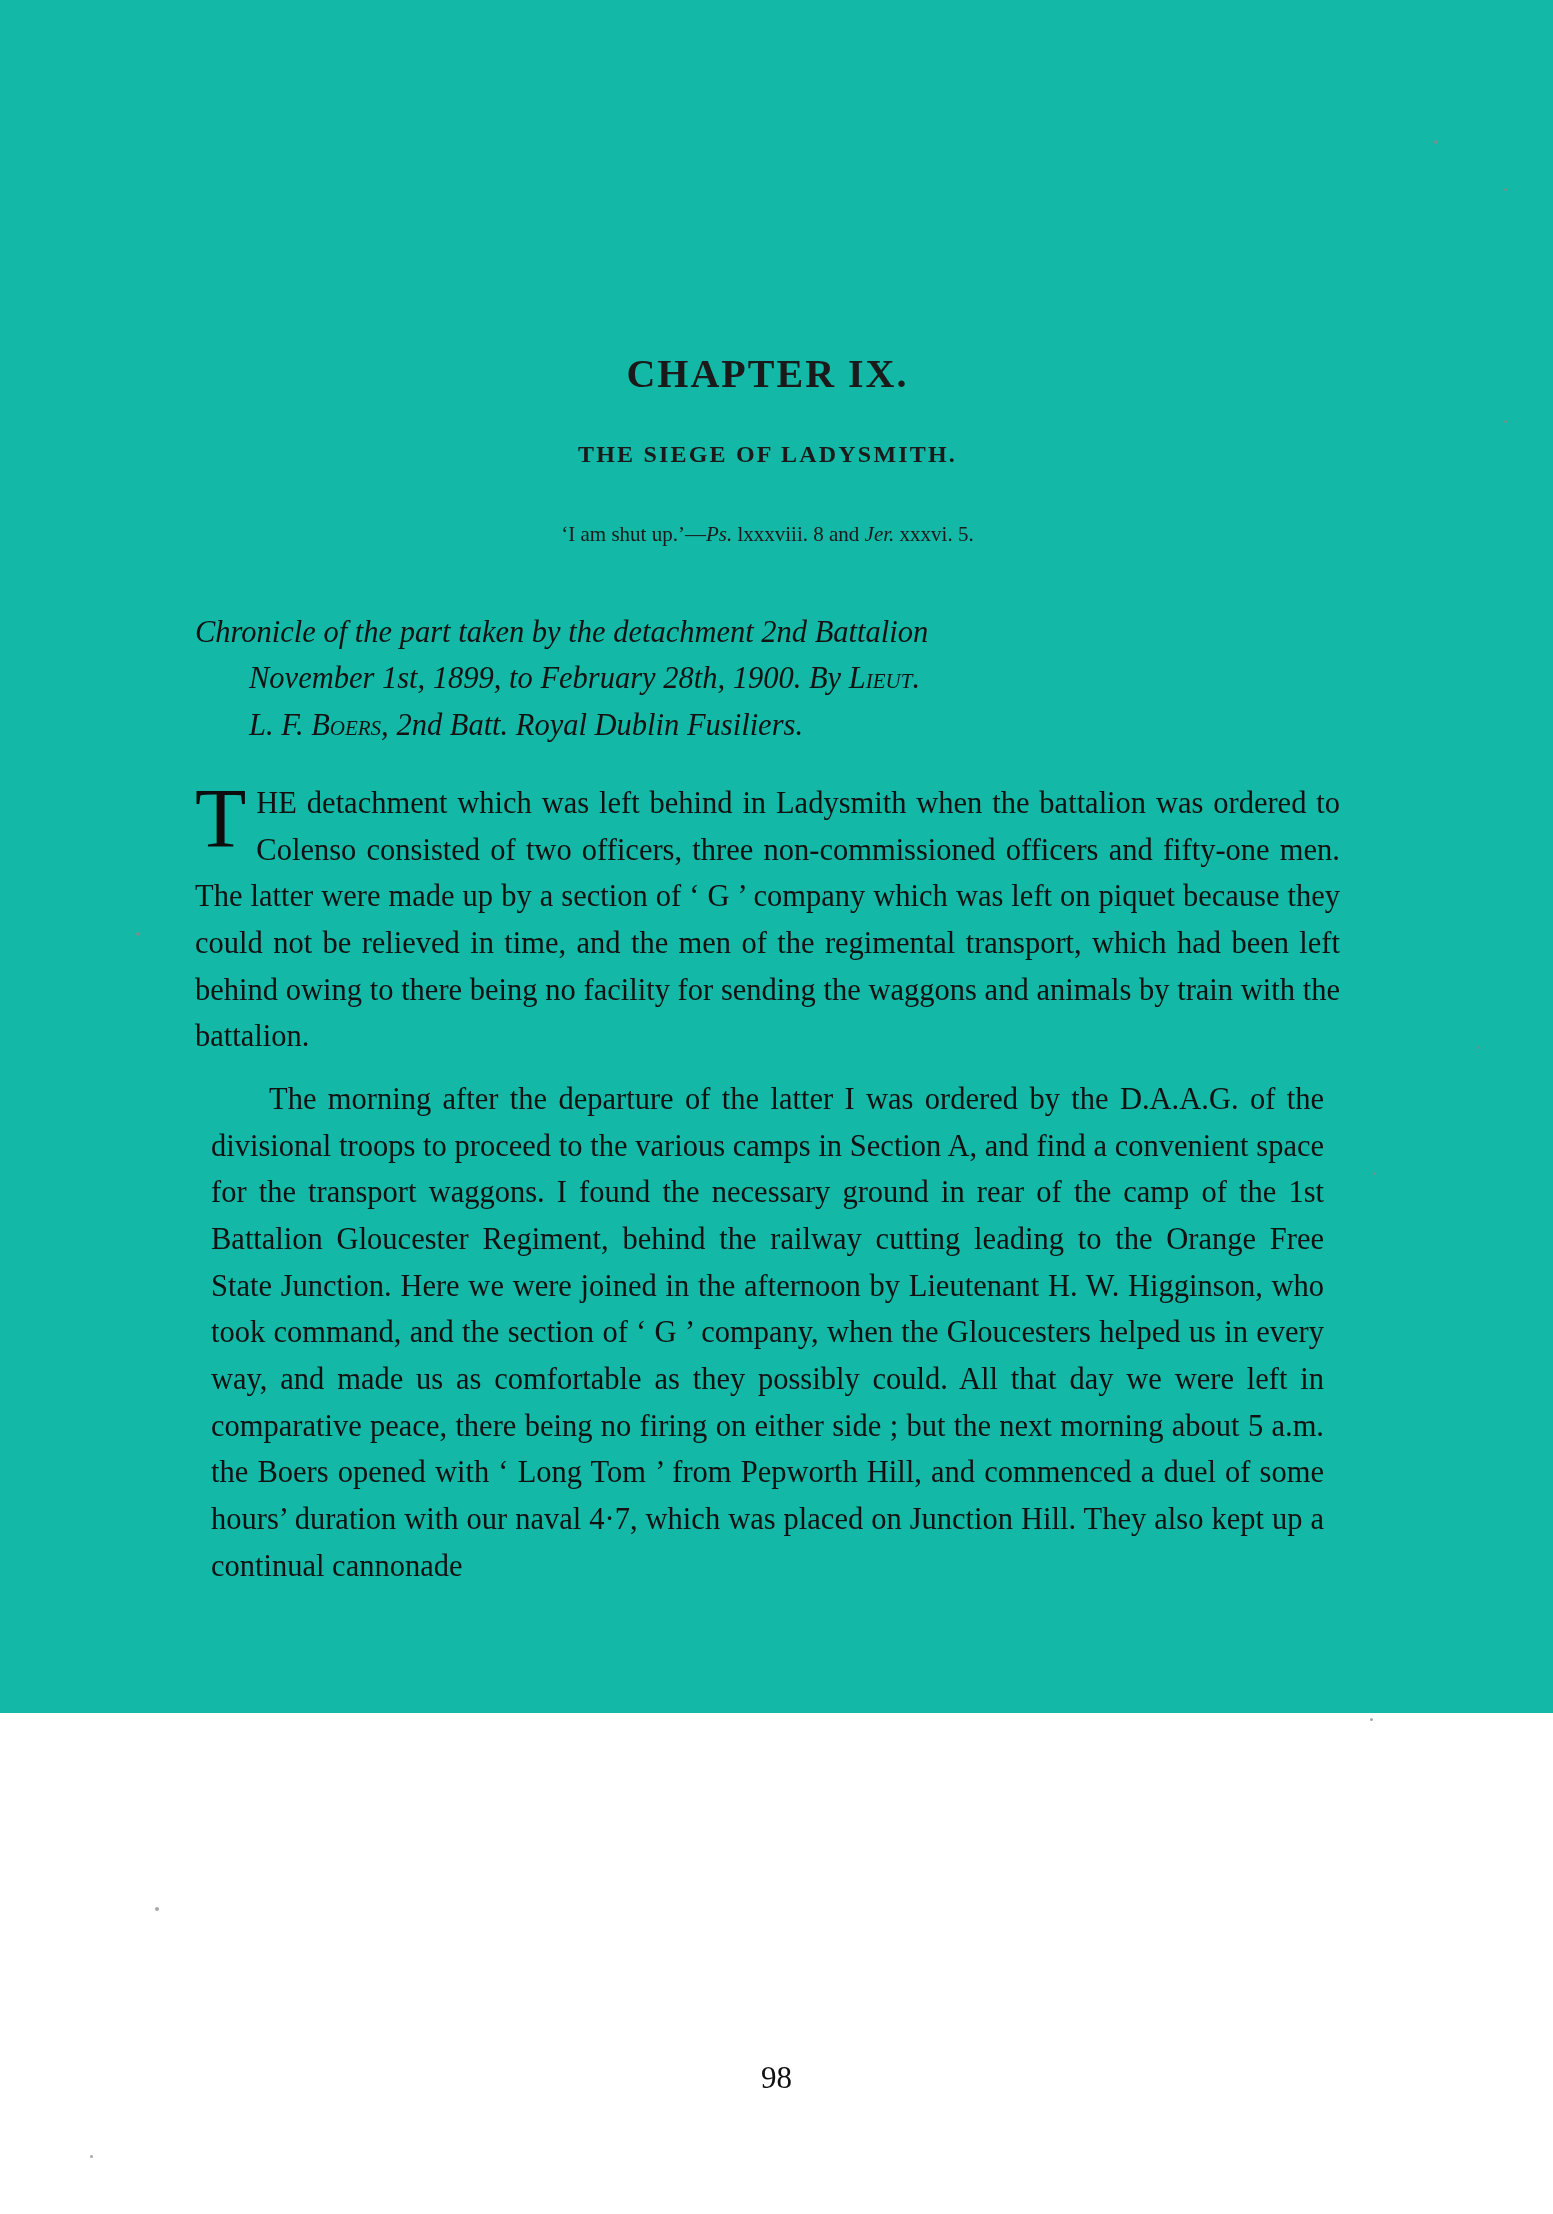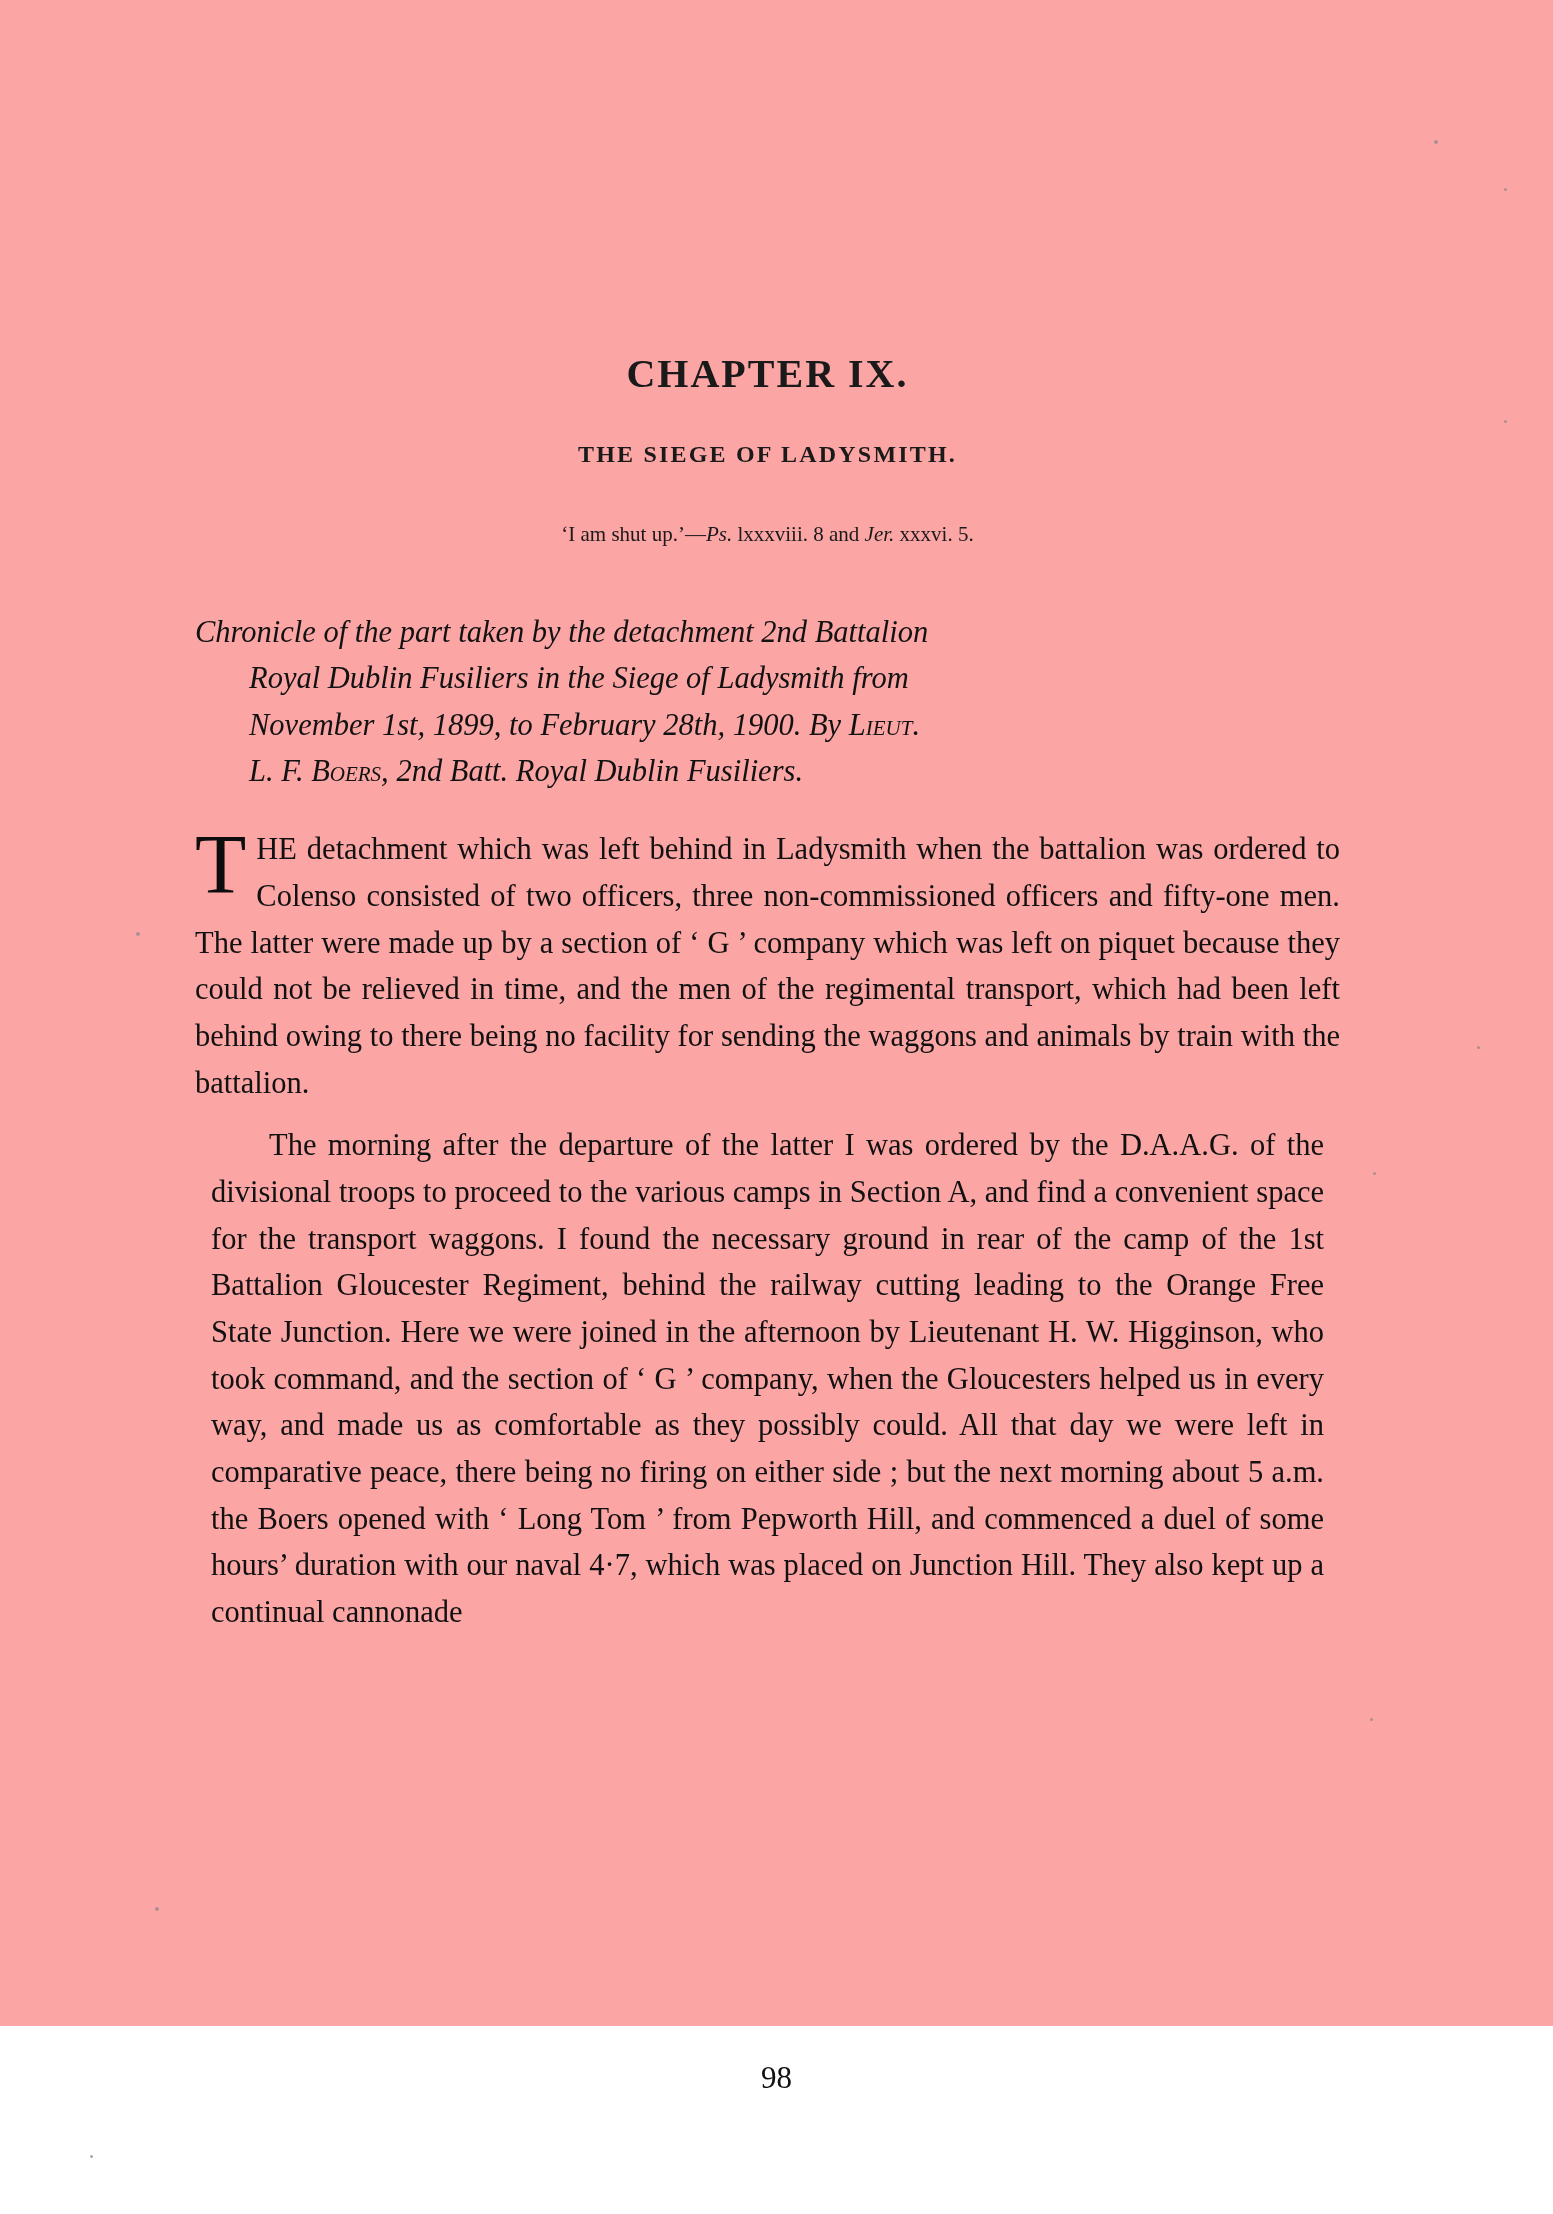--- a/index.html
+++ b/index.html
@@ -12,22 +12,22 @@
     height: 2214px;
     position: relative;
     font-family: "Liberation Serif", serif;
     color: #111111;
     overflow: hidden;
   }
   .page {
     position: absolute;
     top: 0; left: 0;
     width: 1553px;
-    height: 2026px;
-    background: #fca5a5;
+    height: 1713px;
+    background: #14b8a6;
   }
   .content {
     position: absolute;
     left: 195px;
     top: 350px;
     width: 1145px;
   }
   .chapter-title {
     text-align: center;
     font-size: 40px;
@@ -135,21 +135,20 @@
   <div class="content">
 
     <h1 class="chapter-title">CHAPTER IX.</h1>
 
     <h2 class="chapter-subtitle">THE SIEGE OF LADYSMITH.</h2>
 
     <p class="epigraph"><span>‘I am shut up.’—</span><i>Ps.</i><span> lxxxviii. 8 and </span><i>Jer.</i><span> xxxvi. 5.</span></p>
 
     <div class="byline">
       <span class="ind">Chronicle of the part taken by the detachment 2nd Battalion</span>
-      <span class="ind hang">Royal Dublin Fusiliers in the Siege of Ladysmith from</span>
       <span class="ind hang"><span>November 1st, 1899, to February 28th, 1900.   By </span><span class="smallcap">Lieut.</span></span>
       <span class="ind hang"><span>L.  F.  </span><span class="smallcap">Boers,</span><span> 2nd Batt. Royal Dublin Fusiliers.</span></span>
     </div>
 
     <div class="body-text">
       <p class="para-first"><span class="dropcap">T</span><span>HE  detachment  which  was  left   behind  in   Ladysmith  when  the  battalion  was  ordered  to  Colenso  consisted  of two officers, three non-commissioned officers and fifty-one men. The latter  were  made  up  by  a section  of  ‘ G ’  company which was  left  on  piquet  because  they  could  not  be  relieved  in time, and  the  men  of  the  regimental  transport,  which  had been  left  behind  owing  to  there  being  no  facility  for  sending the  waggons  and  animals  by  train  with  the  battalion.</span></p>
       <p class="para">The  morning  after  the  departure  of  the  latter  I  was ordered  by  the  D.A.A.G.  of  the divisional  troops  to  proceed to  the  various  camps in  Section  A,  and  find a convenient space for  the  transport  waggons.    I  found  the  necessary  ground  in rear  of  the  camp  of  the  1st  Battalion  Gloucester  Regiment, behind  the  railway  cutting  leading  to  the  Orange  Free  State Junction.    Here we were joined in the afternoon by Lieutenant H. W.  Higginson, who took  command, and  the section of ‘ G ’ company,  when  the  Gloucesters  helped  us  in  every  way,  and made us as comfortable as they possibly could.    All that day we were  left  in  comparative  peace,  there being  no  firing  on  either side ;  but  the  next  morning  about  5  a.m.  the  Boers  opened with ‘ Long Tom ’ from Pepworth Hill, and commenced a duel of  some  hours’  duration  with  our  naval  4·7,  which  was placed on  Junction  Hill.    They  also  kept  up  a  continual  cannonade</p>
     </div>
 
   </div>

